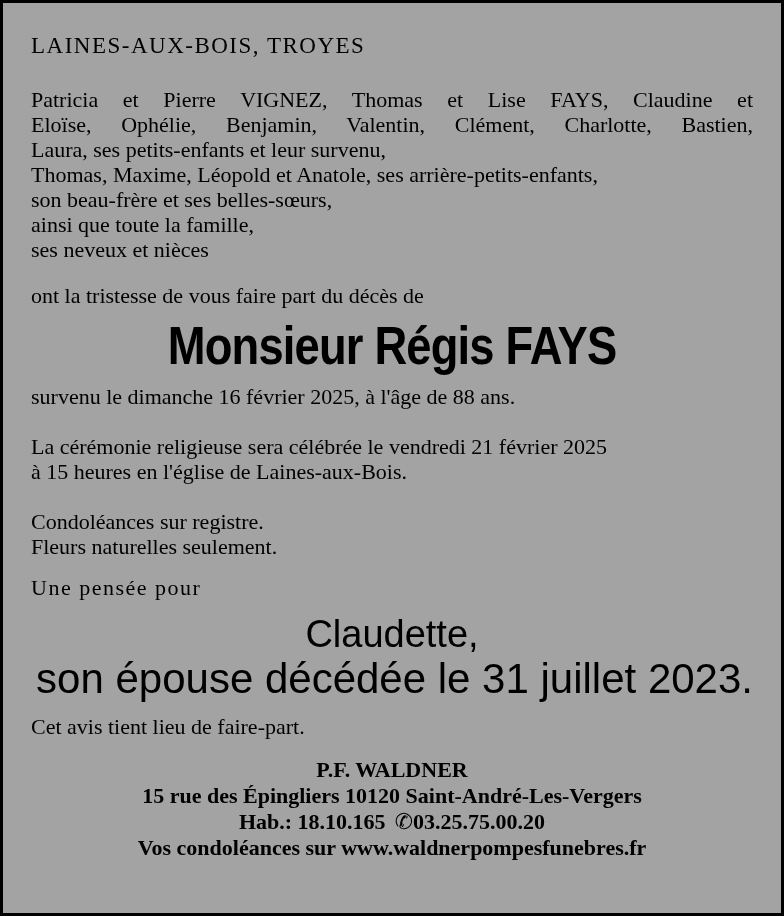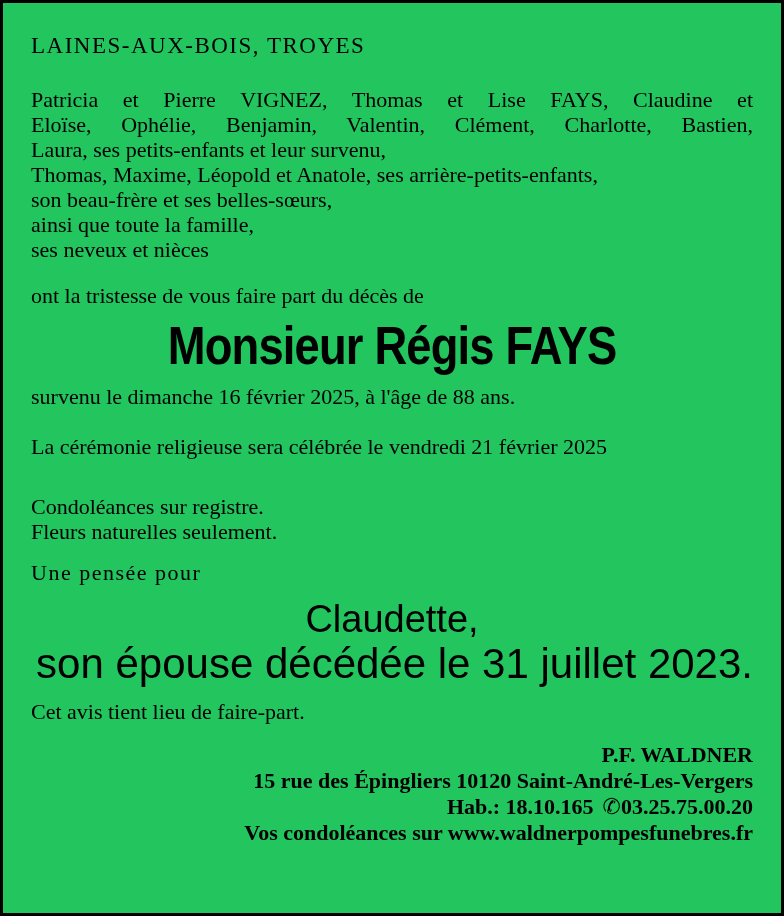--- a/index.html
+++ b/index.html
@@ -1,21 +1,21 @@
 <!DOCTYPE html>
 <html><head>
 <meta charset="utf-8">
 <style>
   html, body { margin: 0; padding: 0; background: #ffffff; }
   .card {
     box-sizing: border-box;
     width: 784px;
     height: 916px;
     border: 3px solid #000000;
-    background: #22c55e;
+    background: #a3a3a3;
     color: #000000;
     font-family: "Liberation Serif", serif;
     font-size: 22px;
     line-height: 25px;
     padding: 0 28px;
     overflow: hidden;
   }
   .serif-line { font-family: "Liberation Serif", serif; }
   .location-header {
     margin-top: 30px;
@@ -39,33 +39,33 @@
     font-family: "Liberation Sans", sans-serif;
     font-weight: bold;
     font-size: 54px;
     letter-spacing: -1px;
     transform: scaleX(0.84);
     transform-origin: center;
     white-space: nowrap;
   }
   .death-line { margin-top: 8px; }
   .ceremony-block { margin-top: 25px; }
-  .condolence-block { margin-top: 35px; }
+  .condolence-block { margin-top: 25px; }
   .pensee-line { margin-top: 16px; letter-spacing: 1.5px; }
   .tribute-block {
     margin-top: 12px;
     text-align: center;
     font-family: "Liberation Sans", sans-serif;
   }
   .tribute-name { font-size: 38px; line-height: 44px; }
   .tribute-detail { font-size: 42px; line-height: 46px; text-align: right; }
   .avis-line { margin-top: 12px; }
   .footer-block {
     margin-top: 18px;
-    text-align: right;
+    text-align: center;
     font-weight: bold;
     font-size: 22px;
     line-height: 26px;
   }
   .phone-icon {
     font-family: "DejaVu Sans", sans-serif;
     font-weight: normal;
     margin-left: 9px;
   }
 </style>
@@ -89,20 +89,21 @@
   <div class="intro-line serif-line">ont la tristesse de vous faire part du décès de</div>
 
   <div class="headline-wrap">
     <span class="headline">Monsieur Régis FAYS</span>
   </div>
 
   <div class="death-line serif-line">survenu le dimanche 16 février 2025, à l'âge de 88 ans.</div>
 
   <div class="ceremony-block">
     <div class="serif-line">La cérémonie religieuse sera célébrée le vendredi 21 février 2025</div>
+    <div class="serif-line">à 15 heures en l'église de Laines-aux-Bois.</div>
   </div>
 
   <div class="condolence-block">
     <div class="serif-line">Condoléances sur registre.</div>
     <div class="serif-line">Fleurs naturelles seulement.</div>
   </div>
 
   <div class="pensee-line serif-line">Une pensée pour</div>
 
   <div class="tribute-block">

